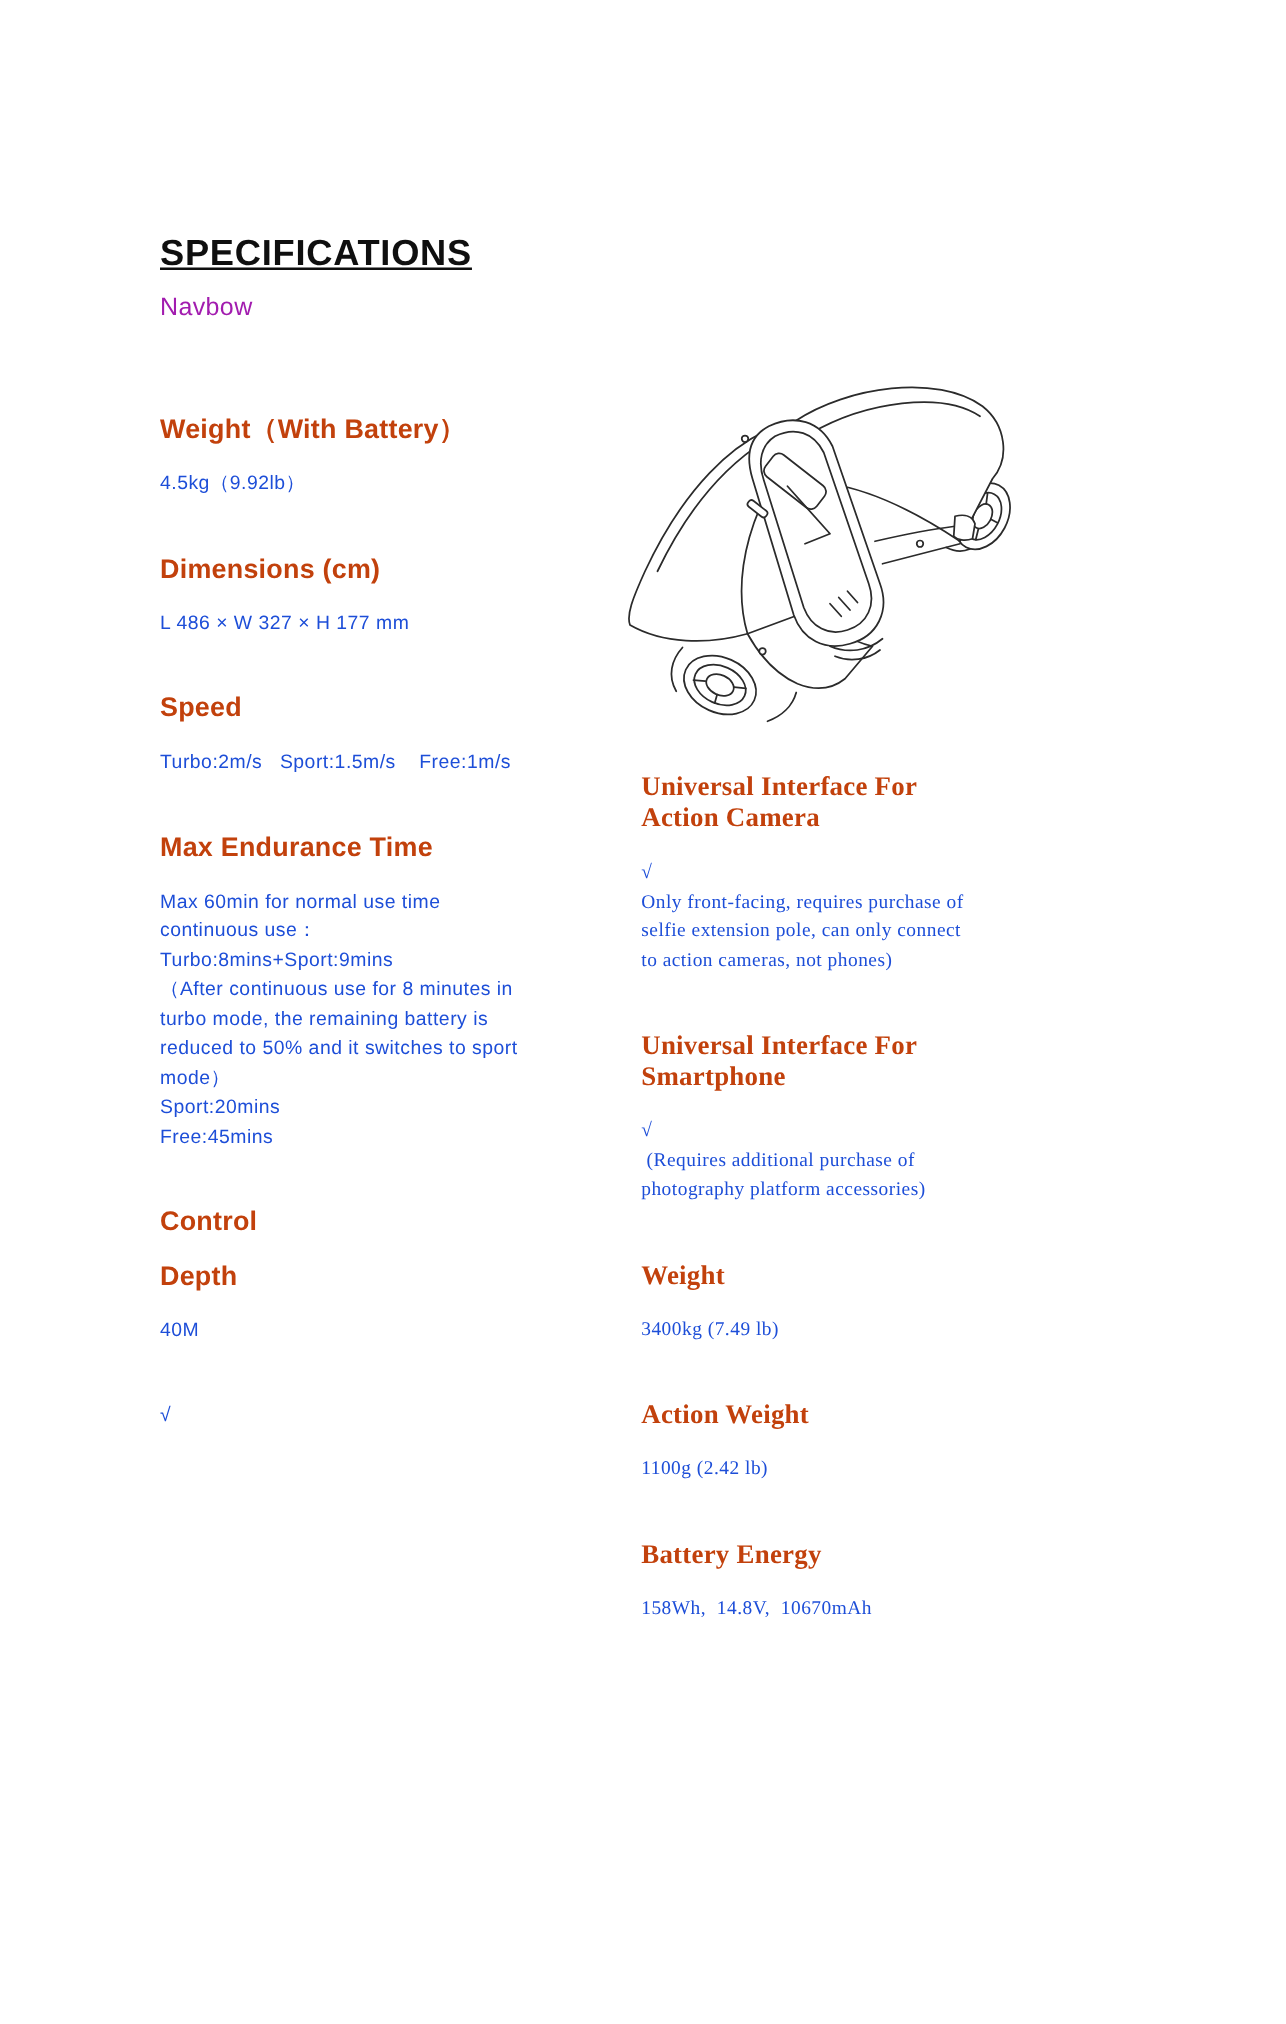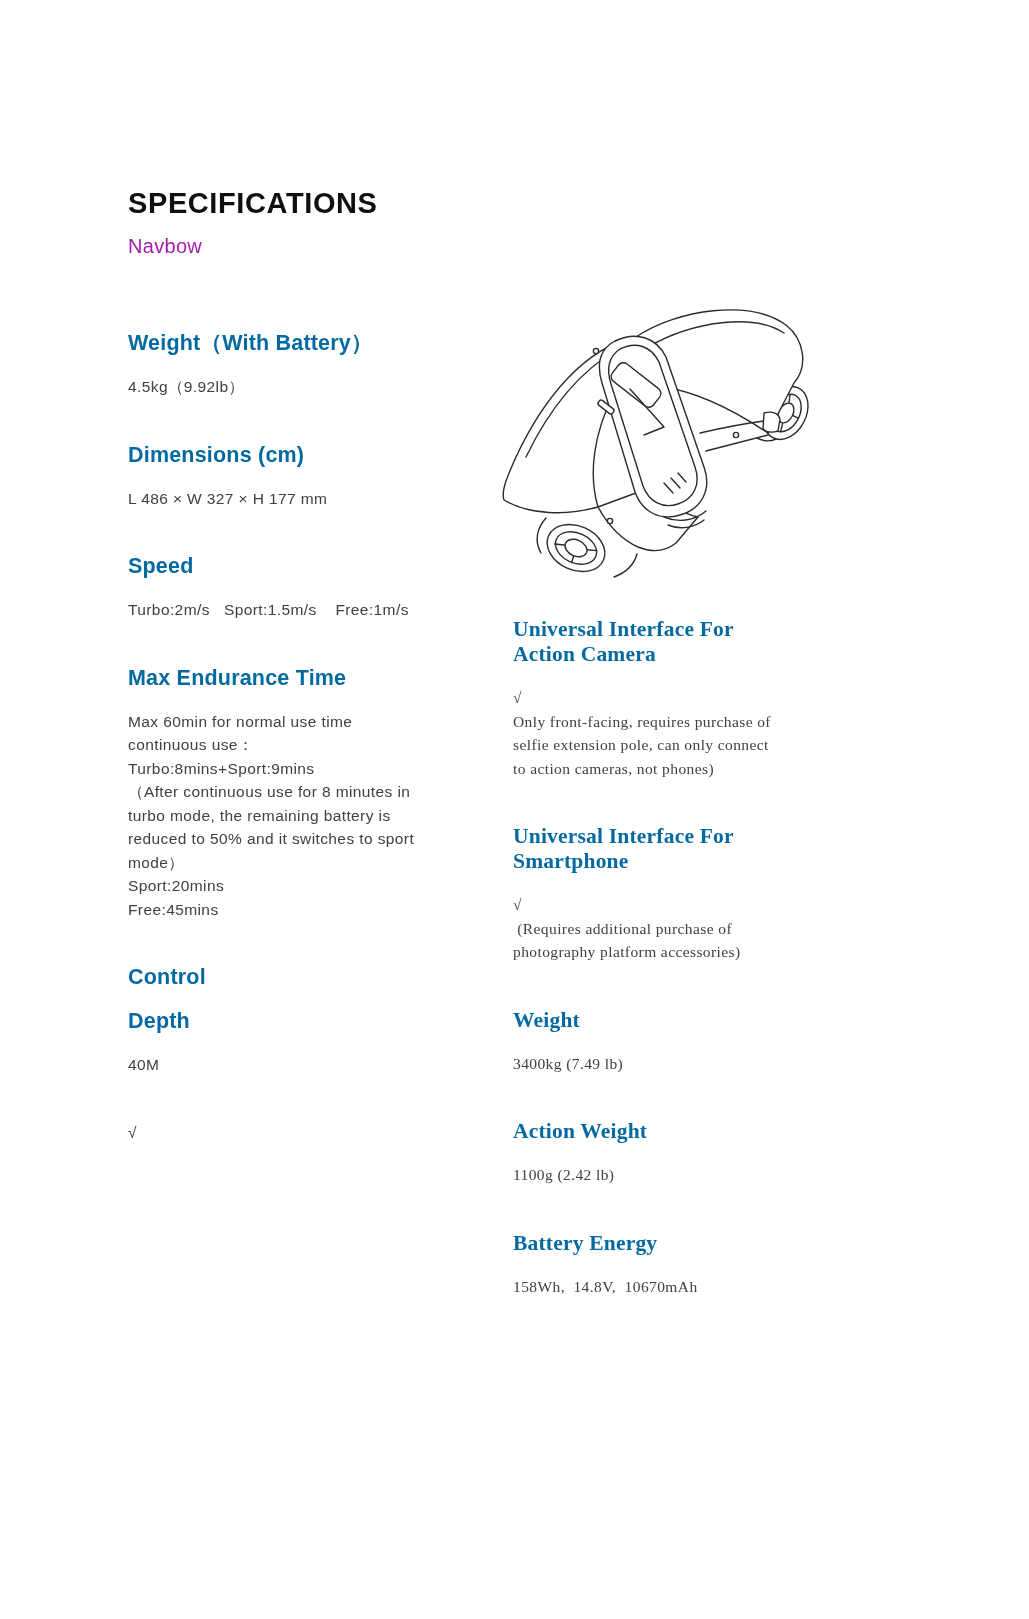--- a/index.html
+++ b/index.html
@@ -5,31 +5,31 @@
   html,body{margin:0;padding:0;}
   body{
     width:1029px;height:1619px;position:relative;background:#ffffff;
     font-family:"Liberation Sans","DejaVu Sans",sans-serif;
     color:#1a1a1a;overflow:hidden;
   }
   .col-left{position:absolute;left:128px;top:186px;width:372px;}
   .col-right{position:absolute;left:513px;top:285px;width:380px;font-family:Liberation Serif, serif;}
   .page-title{
     font-size:29px;font-weight:bold;color:#0f0f0f;letter-spacing:0.6px;
-    margin:0 0 17px 0;line-height:34px;
+    margin:0 0 17px 0;line-height:34px;text-decoration:underline;
   }
   .product-name{
     font-size:20px;color:#a21caf;letter-spacing:0.3px;margin:0 0 75px 0;line-height:19px;
   }
   .sec h2{
-    font-size:21.5px;font-weight:bold;color:#0369a1;letter-spacing:0.2px;
+    font-size:21.5px;font-weight:bold;color:#c2410c;letter-spacing:0.2px;
     line-height:25px;margin:0 0 19px 0;white-space:pre-wrap;
   }
   .sec .body{
-    font-size:15.5px;color:#404040;letter-spacing:0.4px;line-height:23.5px;
+    font-size:15.5px;color:#1d4ed8;letter-spacing:0.4px;line-height:23.5px;
     margin:0 0 44px 0;white-space:pre-wrap;
   }
   .illustration{
     position:relative;margin:0 0 27px -45px;width:348px;height:305px;
   }
   .illustration svg{display:block;width:100%;height:100%;}
 </style>
 </head>
 <body>
 

